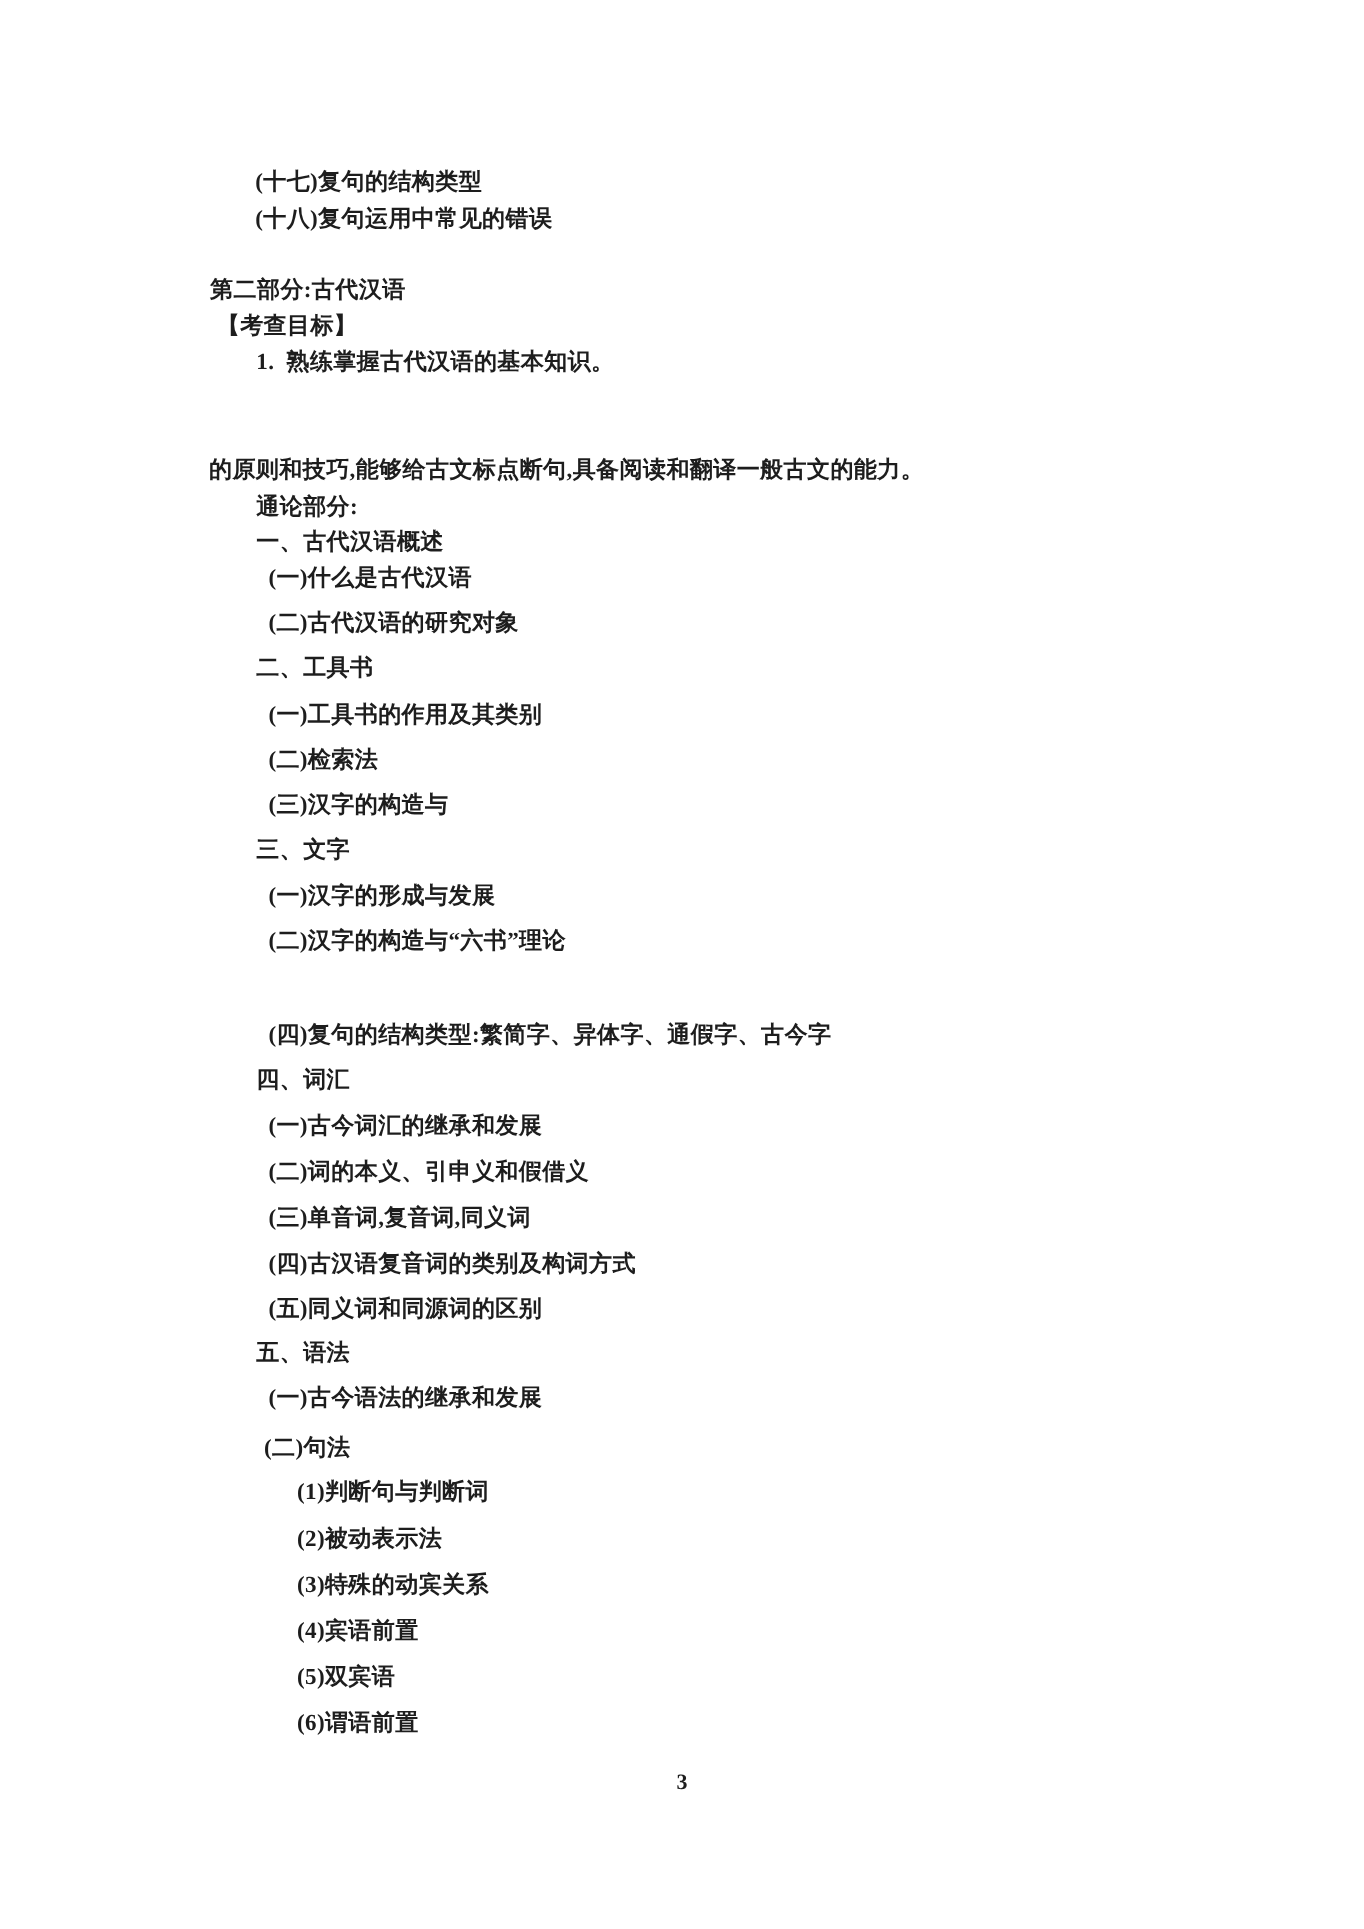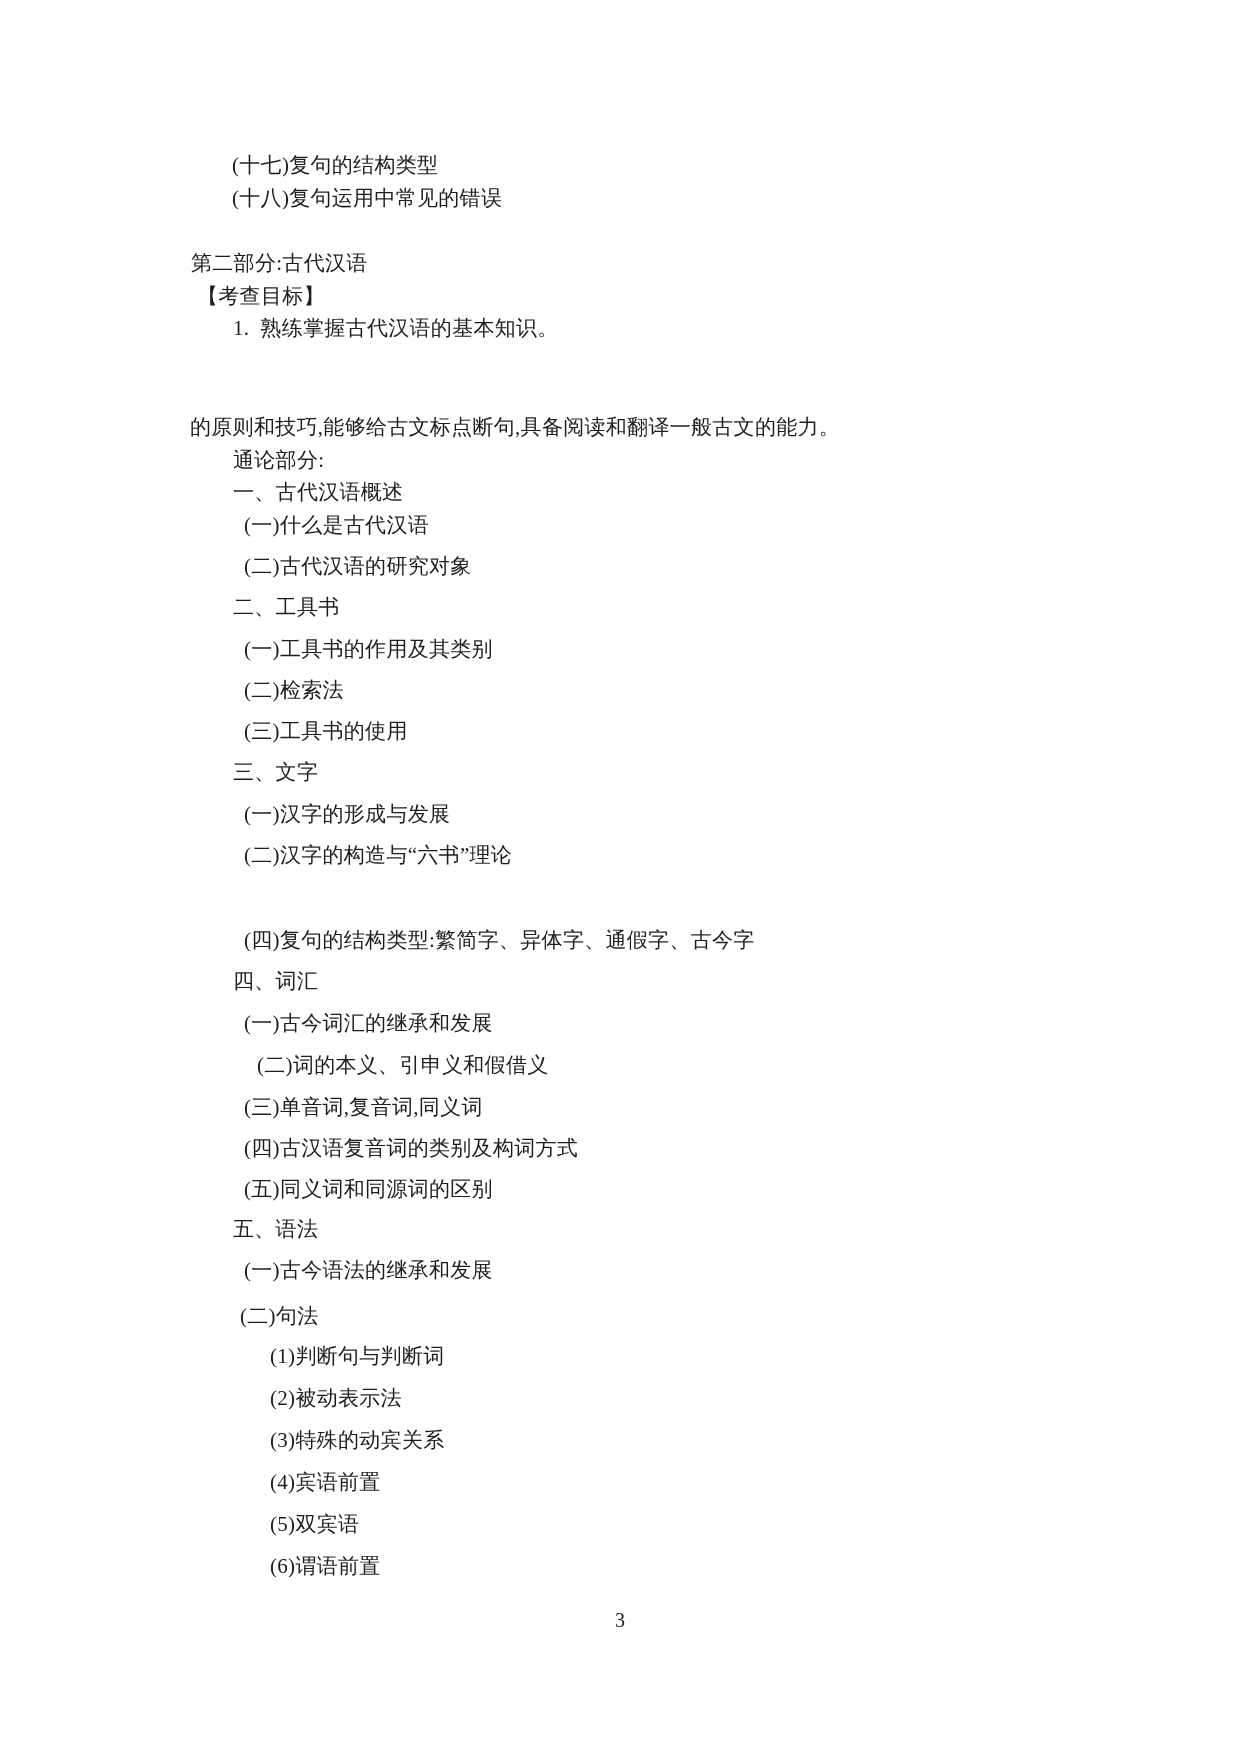--- a/index.html
+++ b/index.html
@@ -12,20 +12,21 @@
     background: #ffffff;
     position: relative;
     font-family: "Liberation Serif", "DejaVu Serif", serif;
     color: #1d1d1d;
     overflow: hidden;
   }
   .doc-page {
     position: absolute;
     inset: 0;
     background: #ffffff;
+    font-weight: bold;
   }
   .ln {
     position: absolute;
     font-size: 21px;
     line-height: 26px;
     white-space: pre;
     letter-spacing: 0.3px;
   }
   .pgnum {
     position: absolute;
@@ -51,28 +52,28 @@
   <div class="ln" style="top:414px;left:190px">的原则和技巧,能够给古文标点断句,具备阅读和翻译一般古文的能力。</div>
 
   <div class="ln" style="top:447px;left:233px">通论部分:</div>
 
   <div class="ln" style="top:479px;left:233px">一、古代汉语概述</div>
   <div class="ln" style="top:512px;left:244px">(一)什么是古代汉语</div>
   <div class="ln" style="top:553px;left:244px">(二)古代汉语的研究对象</div>
   <div class="ln" style="top:594px;left:233px">二、工具书</div>
   <div class="ln" style="top:636px;left:244px">(一)工具书的作用及其类别</div>
   <div class="ln" style="top:677px;left:244px">(二)检索法</div>
-  <div class="ln" style="top:718px;left:244px">(三)工具书的使用</div>
+  <div class="ln" style="top:718px;left:244px">(三)汉字的构造与</div>
   <div class="ln" style="top:759px;left:233px">三、文字</div>
   <div class="ln" style="top:801px;left:244px">(一)汉字的形成与发展</div>
   <div class="ln" style="top:842px;left:244px">(二)汉字的构造与“六书”理论</div>
   <div class="ln" style="top:927px;left:244px">(四)复句的结构类型:繁简字、异体字、通假字、古今字</div>
   <div class="ln" style="top:968px;left:233px">四、词汇</div>
   <div class="ln" style="top:1010px;left:244px">(一)古今词汇的继承和发展</div>
-  <div class="ln" style="top:1052px;left:257px">(二)词的本义、引申义和假借义</div>
+  <div class="ln" style="top:1052px;left:244px">(二)词的本义、引申义和假借义</div>
   <div class="ln" style="top:1094px;left:244px">(三)单音词,复音词,同义词</div>
   <div class="ln" style="top:1135px;left:244px">(四)古汉语复音词的类别及构词方式</div>
   <div class="ln" style="top:1176px;left:244px">(五)同义词和同源词的区别</div>
   <div class="ln" style="top:1216px;left:233px">五、语法</div>
   <div class="ln" style="top:1257px;left:244px">(一)古今语法的继承和发展</div>
   <div class="ln" style="top:1303px;left:240px">(二)句法</div>
   <div class="ln" style="top:1343px;left:270px">(1)判断句与判断词</div>
   <div class="ln" style="top:1385px;left:270px">(2)被动表示法</div>
   <div class="ln" style="top:1427px;left:270px">(3)特殊的动宾关系</div>
   <div class="ln" style="top:1469px;left:270px">(4)宾语前置</div>

